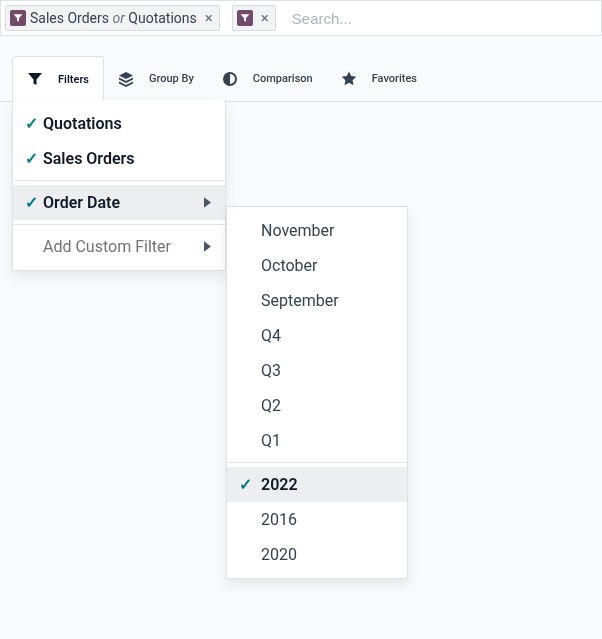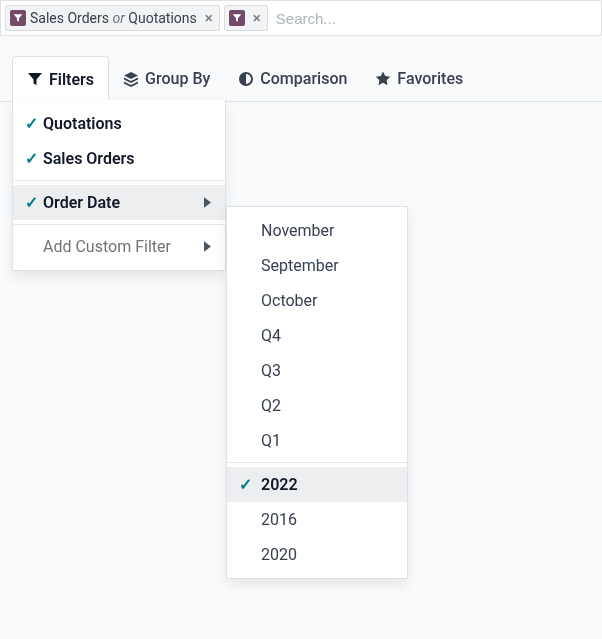--- a/index.html
+++ b/index.html
@@ -16,21 +16,21 @@
     position: relative;
   }
 
   
   .search-bar {
     background: #ffffff;
     border: 1px solid #dee2e6;
     padding: 2px 4px;
     display: flex;
     align-items: center;
-    gap: 4px;
+    gap: 12px;
     height: 36px;
   }
   .chip {
     display: inline-flex;
     align-items: center;
     background: #f1f3f4;
     border: 1px solid #dadce0;
     border-radius: 2px;
     padding: 2px 6px 2px 4px;
     height: 26px;
@@ -74,23 +74,23 @@
     align-items: stretch;
     padding-left: 12px;
     background: #f9fafb;
     border-bottom: 1px solid #dee2e6;
     margin-top: 20px;
     height: 46px;
   }
   .tab {
     display: inline-flex;
     align-items: center;
-    gap: 6px;
+    gap: 15px;
     padding: 0 14px;
-    font-size: 16px;
+    font-size: 11px;
     font-weight: 500;
     color: #374151;
     cursor: pointer;
     position: relative;
   }
   .tab.active {
     background: #ffffff;
     border: 1px solid #dee2e6;
     border-bottom: 1px solid #ffffff;
     border-top-left-radius: 4px;
@@ -265,25 +265,25 @@
   </div>
 </div>
 
 <div class="sub-panel">
   <div class="sub-item">
     <span class="check"></span>
     <span>November</span>
   </div>
   <div class="sub-item">
     <span class="check"></span>
+    <span>October</span>
+  </div>
+  <div class="sub-item">
+    <span class="check"></span>
     <span>September</span>
-  </div>
-  <div class="sub-item">
-    <span class="check"></span>
-    <span>October</span>
   </div>
   <div class="sub-item">
     <span class="check"></span>
     <span>Q4</span>
   </div>
   <div class="sub-item">
     <span class="check"></span>
     <span>Q3</span>
   </div>
   <div class="sub-item">

